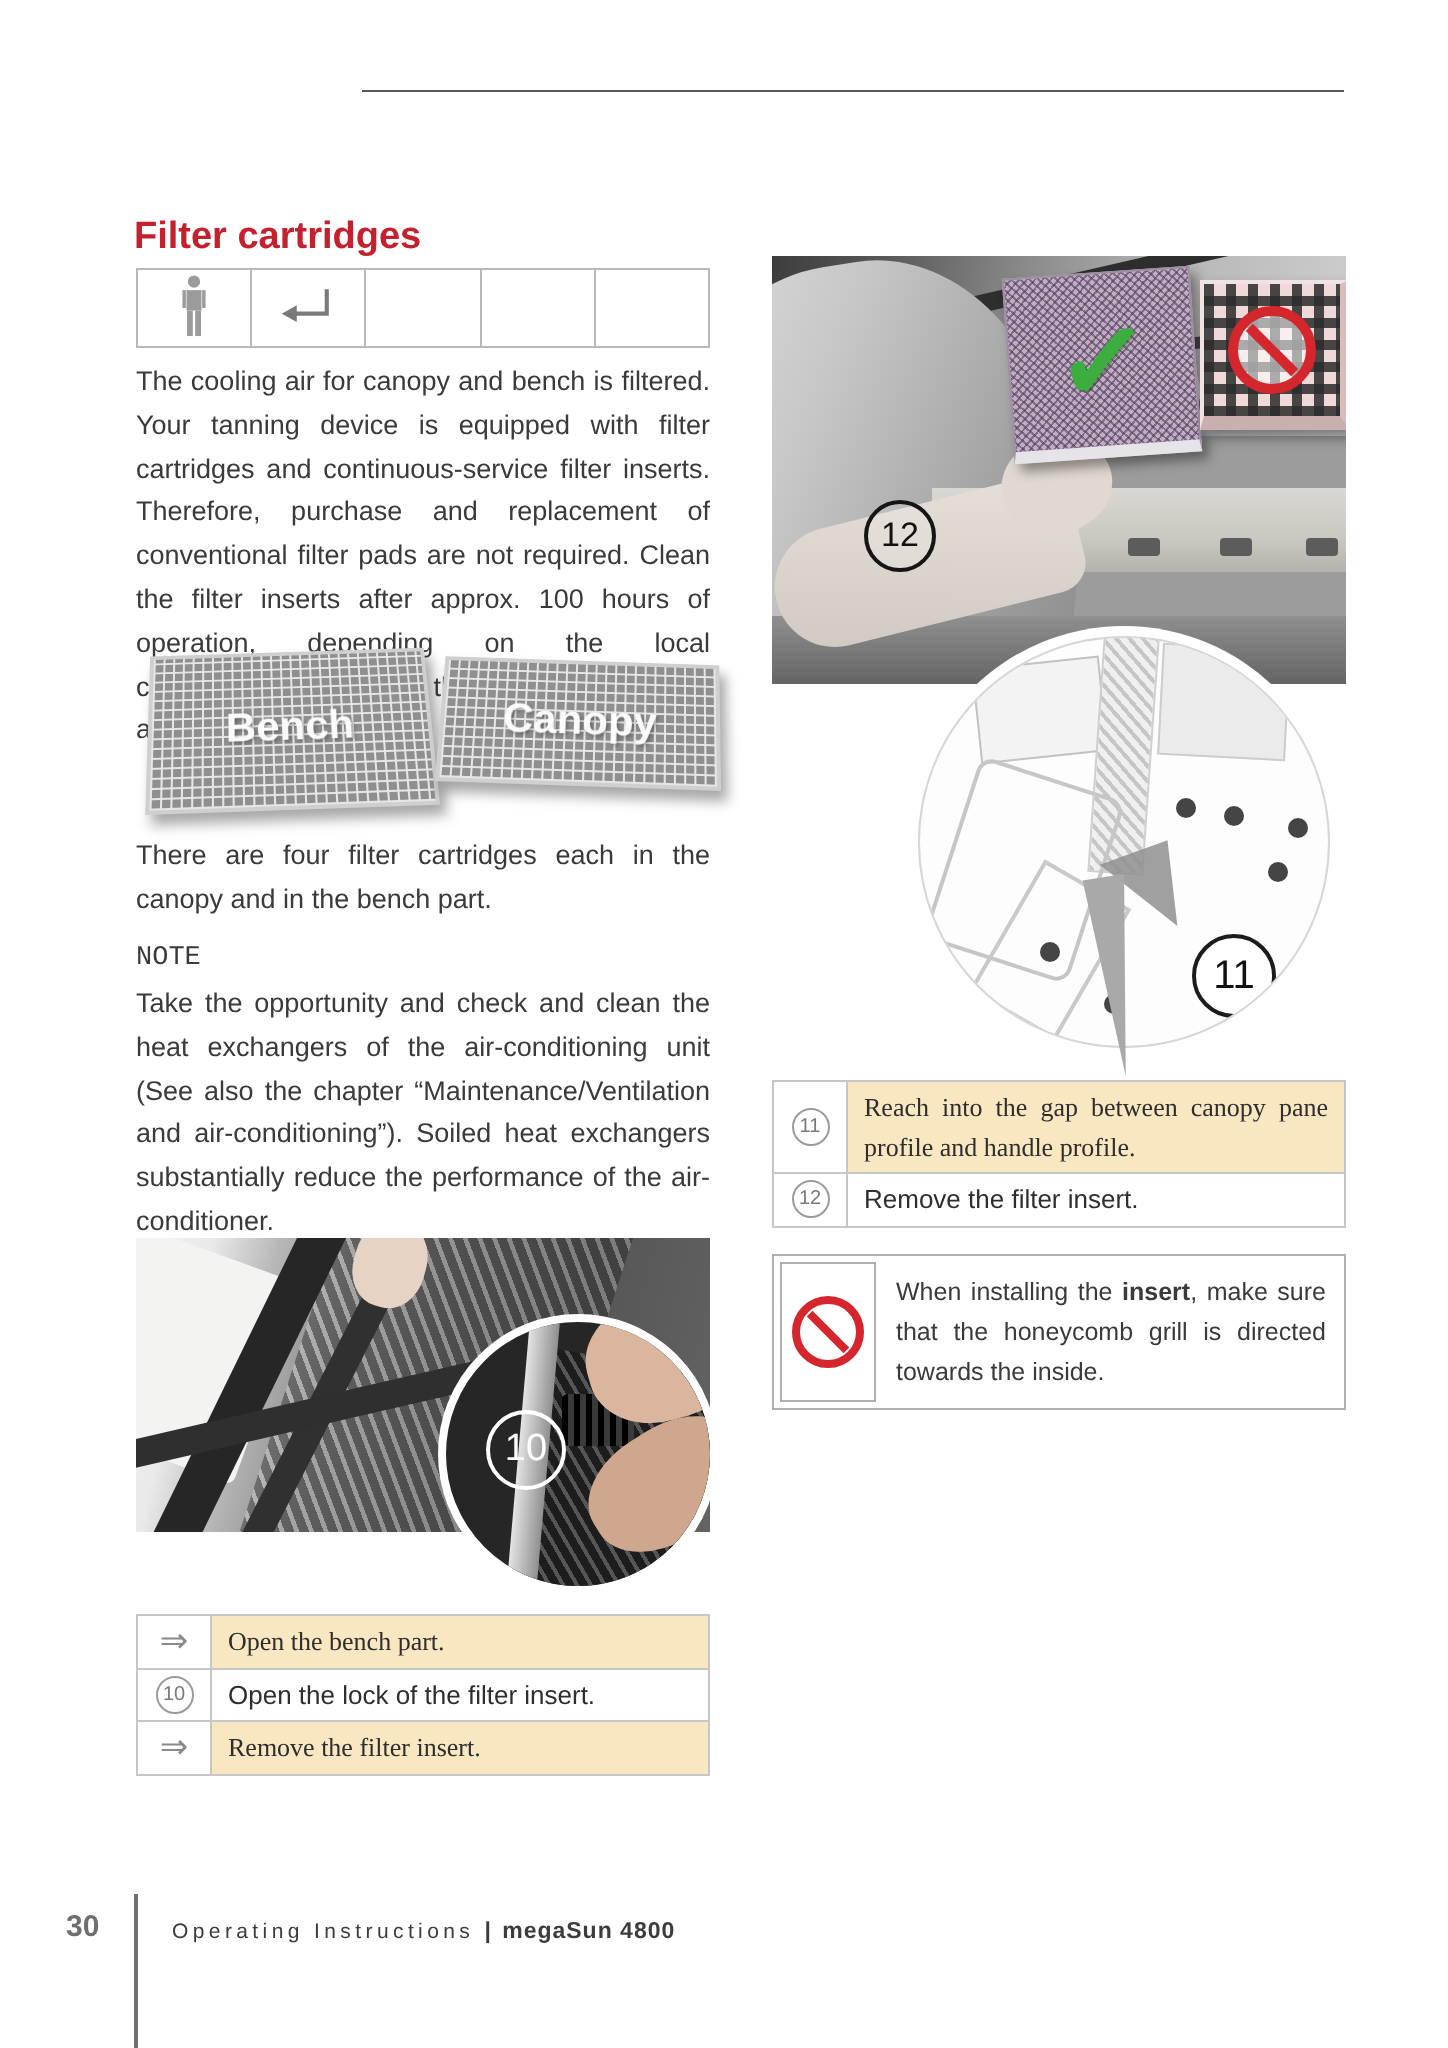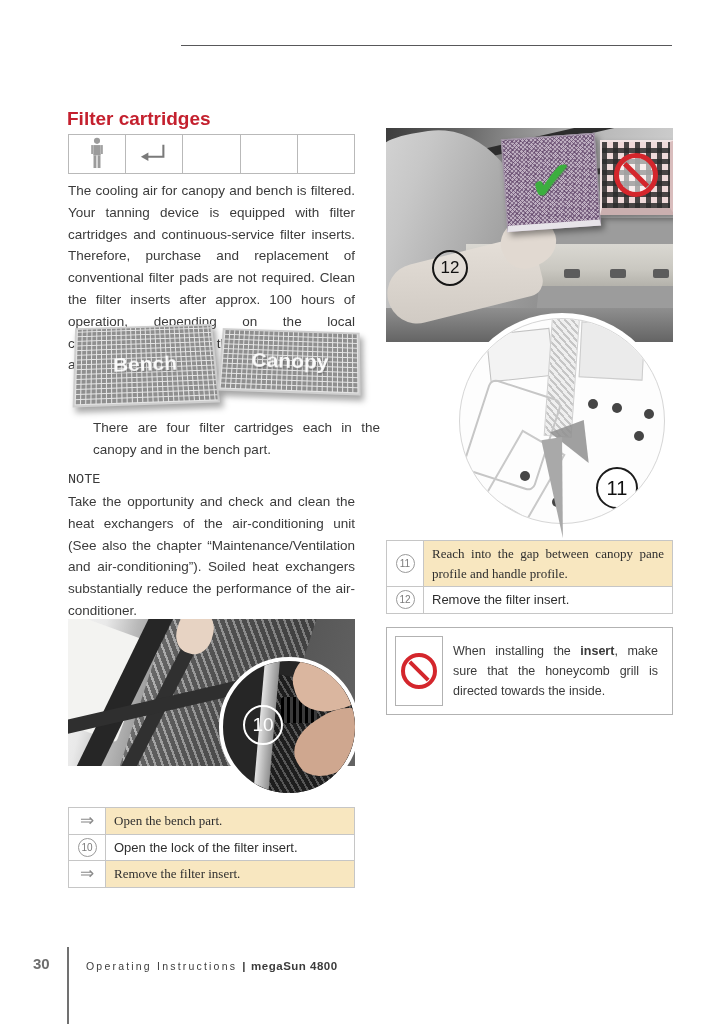--- a/index.html
+++ b/index.html
@@ -14,21 +14,21 @@
   .header-line{left:181px;top:45px;width:491px;height:1px;background:#58585a;}
 
   
   .title{left:67px;top:108px;font-size:19px;font-weight:bold;color:#c4202e;}
   .icon-table{left:68px;top:134px;width:287px;height:40px;display:flex;border:1px solid #b9b9b9;box-sizing:border-box;}
   .icon-cell{flex:1;border-right:1px solid #b9b9b9;display:flex;align-items:center;justify-content:center;}
   .icon-cell:last-child{border-right:none;}
 
   .body-text{font-size:13.5px;line-height:21.8px;color:#3a3a3a;text-align:justify;}
   .intro{left:68px;top:180px;width:287px;}
-  .para2{left:68px;top:417px;width:287px;margin-left:25px;}
+  .para2{left:68px;top:417px;width:287px;}
   .note-title{left:68px;top:472px;font-size:13.5px;color:#3a3a3a;font-family:Liberation Mono, monospace;}
   .note-text{left:68px;top:491px;width:287px;}
 
   .section-heading{font-size:13.5px;font-weight:bold;color:#1c1c1c;letter-spacing:.2px;}
 
   
   .filters{left:68px;top:321px;width:287px;height:90px;}
   .mesh{background-color:#8f8f8f;
         background-image:repeating-linear-gradient(0deg,#e6e6e6 0 1px,transparent 1px 5px),
                          repeating-linear-gradient(90deg,#e6e6e6 0 1px,transparent 1px 5px);
@@ -123,21 +123,21 @@
   .dg-plate{left:120px;top:4px;width:62px;height:54px;background:#ebebeb;border:1px solid #cccccc;transform:rotate(3deg);}
   .dg-shape1{left:14px;top:68px;width:72px;height:92px;border:2px solid #c6c6c6;border-radius:8px;transform:rotate(18deg);}
   .dg-shape2{left:40px;top:118px;width:46px;height:72px;border:2px solid #c9c9c9;transform:rotate(30deg);}
   .dg-wedge{left:96px;top:106px;width:0;height:0;border-left:26px solid transparent;border-right:10px solid transparent;
             border-top:42px solid #8f8f8f;transform:rotate(-20deg);opacity:.85;}
   .bolt{width:10px;height:10px;border-radius:50%;background:#454545;}
   .dg-pointer{left:549px;top:438px;width:0;height:0;border-top:100px solid #a9a9a9;
               border-left:6px solid transparent;border-right:15px solid transparent;transform:rotate(-9deg);}
 
   
-  .warning{left:386px;top:627px;width:287px;border:1px solid #b2b2b2;padding:8px;display:flex;box-sizing:border-box;background:#fff;}
+  .warning{left:386px;top:627px;width:287px;border:1px solid #b2b2b2;padding:3px;display:flex;box-sizing:border-box;background:#fff;}
   .warn-icon-cell{width:46px;min-width:46px;border:1px solid #b2b2b2;display:flex;align-items:center;justify-content:center;}
   .warn-text{flex:1;padding:5px 6px 5px 10px;font-size:12.5px;line-height:20px;color:#3a3a3a;text-align:justify;}
 
   
   .page-num{left:33px;top:955px;font-size:15px;font-weight:bold;color:#6e6e6e;}
   .footer-line{left:67px;top:947px;width:2px;height:77px;background:#717171;}
   .footer-text{left:86px;top:960px;font-size:10.5px;color:#3c3c3c;letter-spacing:2.2px;white-space:nowrap;}
   .footer-text .product{font-weight:bold;letter-spacing:.5px;font-size:11.5px;}
 </style>
 </head>

